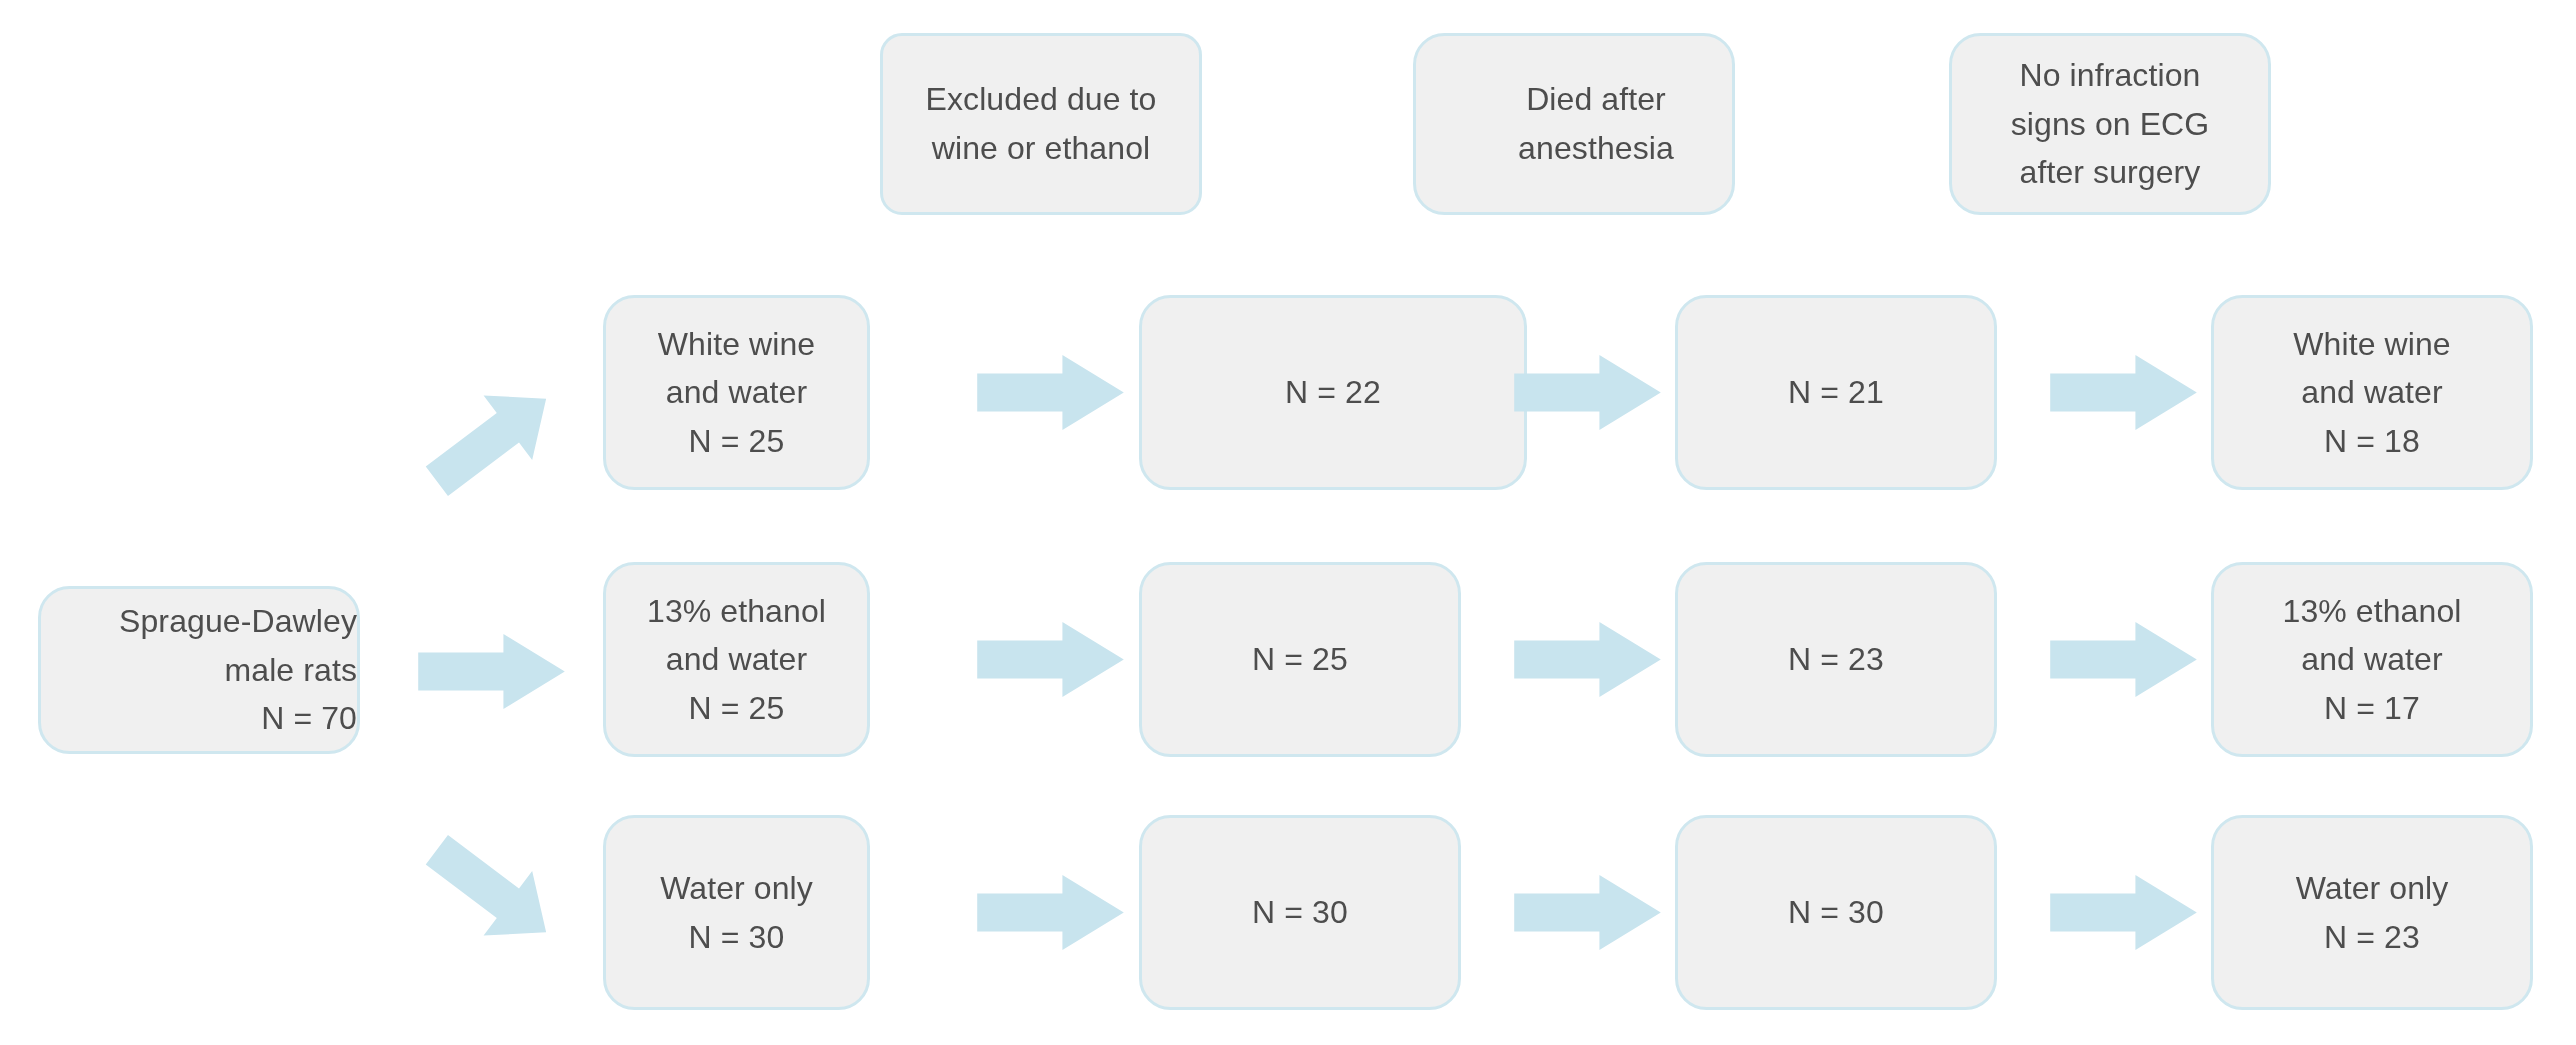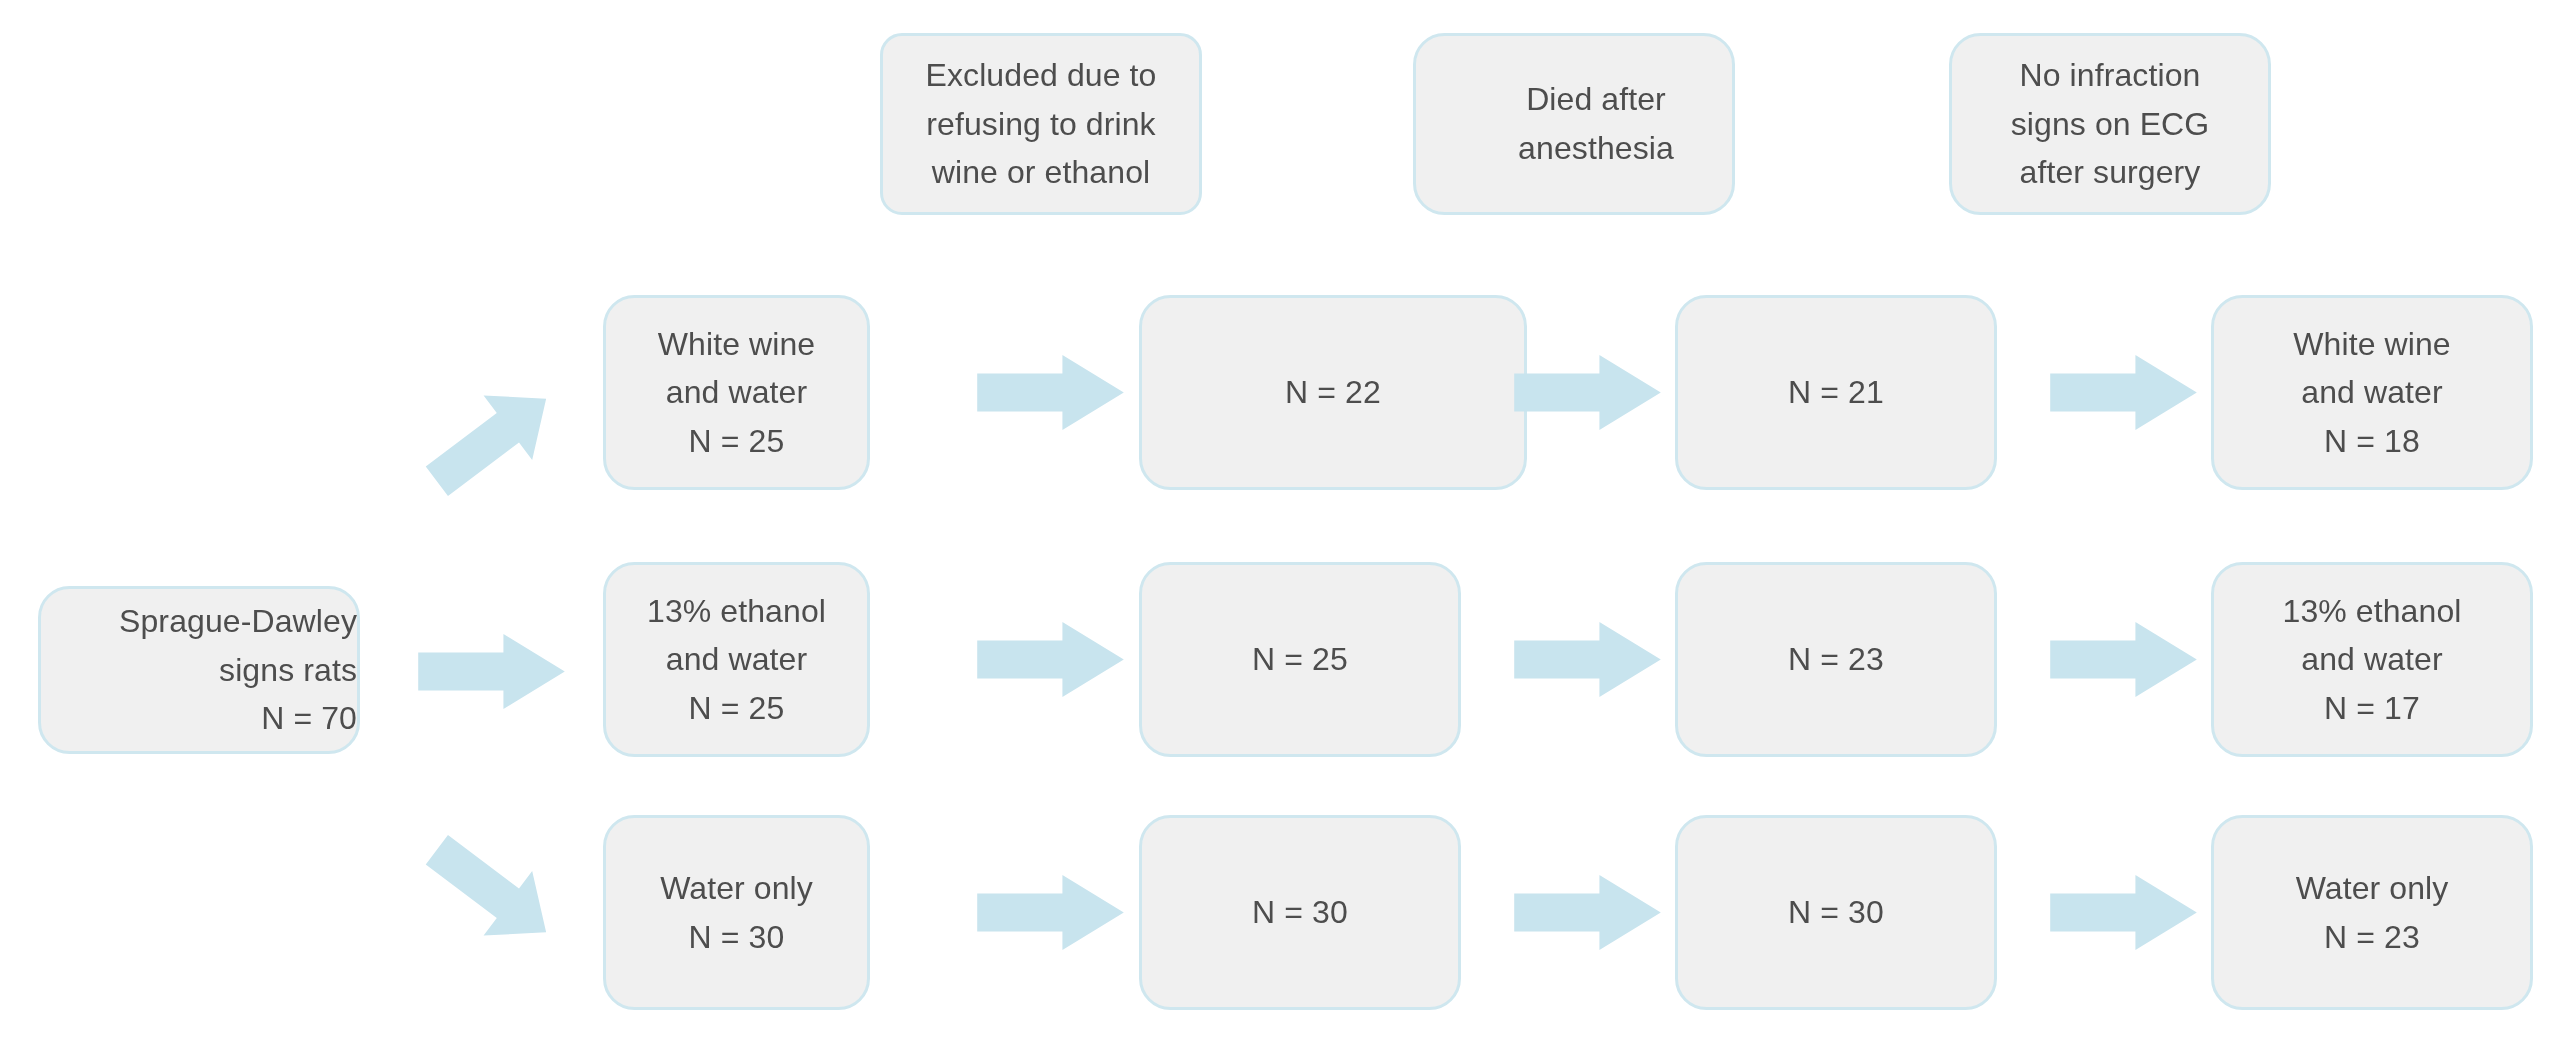--- a/index.html
+++ b/index.html
@@ -45,38 +45,37 @@
     overflow: visible;
   }
 </style>
 </head>
 <body>
 
 <div id="canvas">
 
   <div class="node" style="left:880px; top:33px; width:322px; height:182px;border-radius:22px;">
     <span class="line">Excluded due to</span>
-    <span class="line">refusing to drink</span>
     <span class="line">wine or ethanol</span>
   </div>
 
   <div class="node" style="left:1413px; top:33px; width:322px; height:182px;padding-left:44px;">
     <span class="line">Died after</span>
     <span class="line">anesthesia</span>
   </div>
 
   <div class="node" style="left:1949px; top:33px; width:322px; height:182px;">
     <span class="line">No infraction</span>
     <span class="line">signs on ECG</span>
     <span class="line">after surgery</span>
   </div>
 
   <div class="node" style="left:38px; top:586px; width:322px; height:168px;align-items:flex-end;">
     <span class="line">Sprague-Dawley</span>
-    <span class="line">signs rats</span>
+    <span class="line">male rats</span>
     <span class="line">N = 70</span>
   </div>
 
   <div class="arrow" style="left:416px; top:375px; width:151px; height:130px;">
     <svg width="151" height="130" viewBox="0 0 220 190">
       <g transform="rotate(-37 110 95)">
         <path d="M 10 68 L 140 68 L 140 36 L 210 95 L 140 154 L 140 122 L 10 122 Z" fill="#c8e4ee"></path>
       </g>
     </svg>
   </div>

